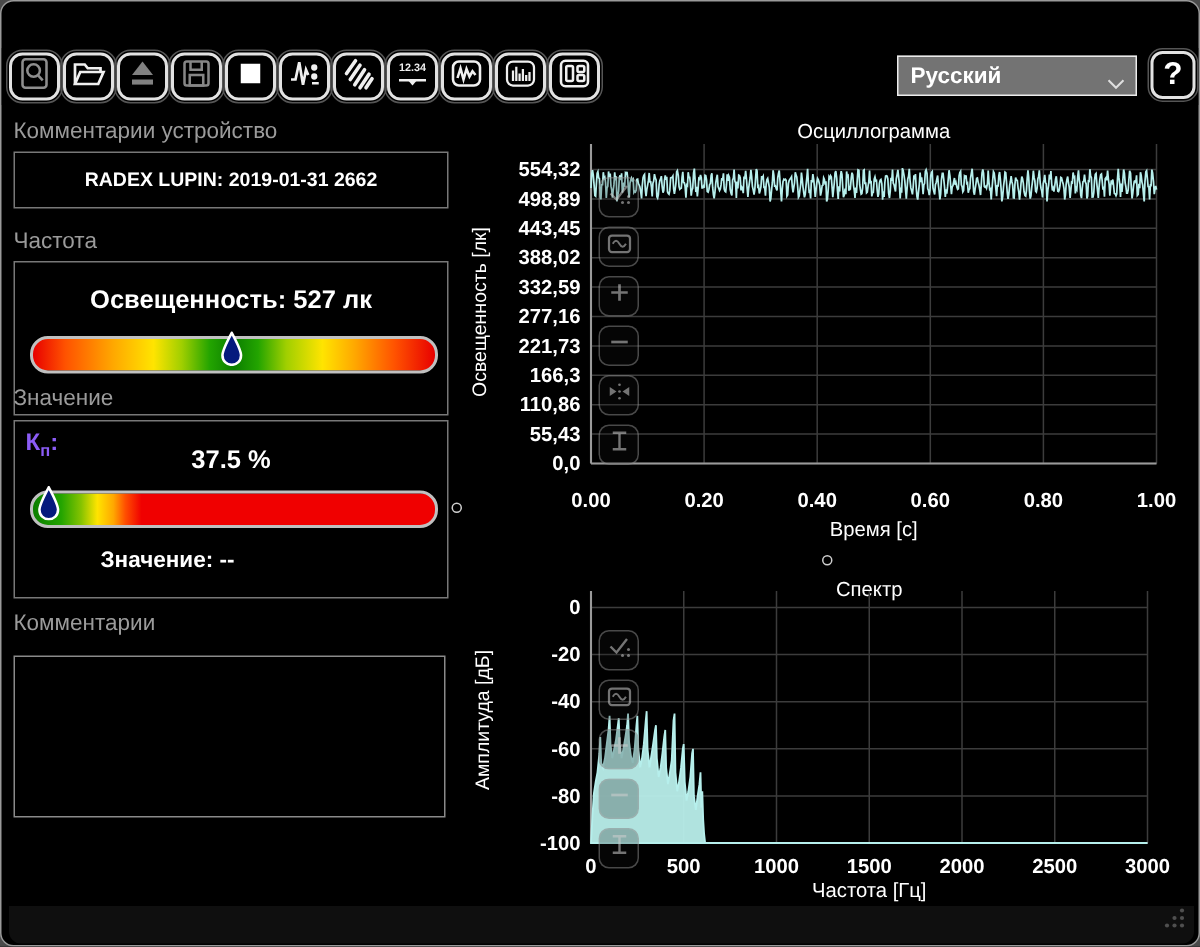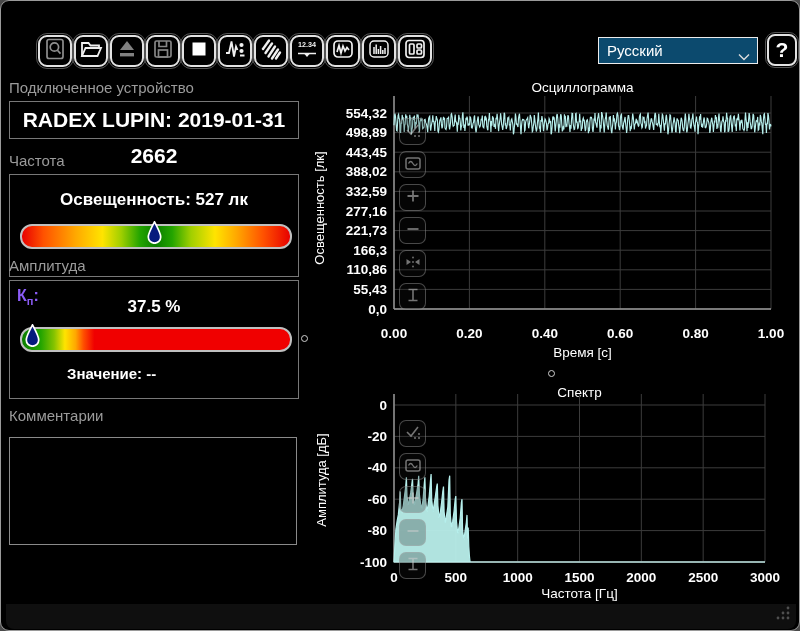--- a/index.html
+++ b/index.html
@@ -10,33 +10,33 @@
             display:flex;align-items:center;color:#1c1c1c;}
   .app-icon{margin:0 8px 0 10px;display:flex;}
   .win-title{font-size:13px;letter-spacing:.1px;}
   .win-controls{position:absolute;right:0;top:0;height:31px;display:flex;}
   .win-btn{width:46px;height:31px;display:flex;align-items:center;justify-content:center;
            font-size:14px;color:#222;cursor:default;}
   
   .toolbar{position:absolute;left:0;top:31px;width:100%;height:38px;background:#000;}
   .tb-btn{position:absolute;top:3px;width:34px;height:32px;background:#000;border:2px solid #e2e2e2;
           border-radius:9px;outline:1px solid #555;outline-offset:1px;display:flex;
-          align-items:center;justify-content:center;box-sizing:border-box;margin-left:32px;}
+          align-items:center;justify-content:center;box-sizing:border-box;}
   .tb-btn.dim svg{opacity:.62}
   .lang-select{position:absolute;left:597px;top:5px;width:160px;height:27px;border:1px solid #ececec;
-          background:#0c4a6e;color:#fff;font-size:15px;display:flex;align-items:center;
-          padding-left:8px;box-sizing:border-box;}
+          background:#737373;color:#fff;font-size:15px;display:flex;align-items:center;
+          padding-left:8px;box-sizing:border-box;font-weight:bold;}
   .lang-chevron{position:absolute;right:7px;top:9px;}
   .help-btn{position:absolute;left:766px;top:2px;width:30px;height:32px;border:2px solid #e2e2e2;
           border-radius:8px;outline:1px solid #555;outline-offset:1px;color:#fff;font-size:21px;
           font-weight:bold;display:flex;align-items:center;justify-content:center;box-sizing:border-box;}
   
   .sec-label{position:absolute;left:8px;color:#9b9b9b;font-size:15px;}
   .panel-box{position:absolute;left:8px;width:290px;background:#000;border:1px solid #787878;box-sizing:border-box;}
-  .device-text{width:100%;text-align:center;color:#fff;font-weight:bold;font-size:21px;line-height:36px;}
+  .device-text{width:100%;text-align:center;color:#fff;font-weight:bold;font-size:13px;line-height:36px;}
   .reading{position:absolute;left:0;top:15px;width:100%;text-align:center;color:#fff;font-weight:bold;font-size:17px;}
   .grad-bar{position:absolute;left:10px;width:268px;height:21px;border:2px solid #c0c0c0;border-radius:12px;}
   .marker{position:absolute;width:15px;height:23px;}
   .kp{position:absolute;left:7px;top:6px;color:#8b5cf6;font-weight:bold;font-size:16px;}
   .kp sub{font-size:11px;}
   .kp-val{position:absolute;left:0;top:16px;width:100%;text-align:center;color:#fff;font-weight:bold;font-size:17px;}
   .freq{position:absolute;left:57px;top:84px;color:#fff;font-weight:bold;font-size:15px;}
   .comments-area{position:absolute;left:8px;top:436px;width:288px;height:108px;background:#000;
           border:1px solid #8a8a8a;color:#ddd;font-size:13px;box-sizing:border-box;resize:none;}
   
@@ -141,37 +141,37 @@
       </div>
     <div class="lang-select">
       <span>Русский</span>
       <span class="lang-chevron"><svg width="12" height="8" viewBox="0 0 12 8">
             <path d="M1,1.5 L6,6.5 L11,1.5" stroke="#ddd" stroke-width="1.4" fill="none"></path>
           </svg></span>
     </div>
     <div class="help-btn">?</div>
   </div>
 
-  <div class="sec-label" style="top:78px">Подключенное устройство</div>
+  <div class="sec-label" style="top:78px">Комментарии устройство</div>
   <div class="panel-box" style="top:100px;height:38px">
     <div class="device-text">RADEX LUPIN: 2019-01-31 2662</div>
   </div>
 
   <div class="sec-label" style="top:151px">Частота</div>
   <div class="panel-box" style="top:173px;height:103px">
     <div class="reading">Освещенность: 527 лк</div>
     <div class="grad-bar" style="top: 49px; background: linear-gradient(90deg, rgb(232, 0, 0) 0%, rgb(255, 82, 0) 8%, rgb(255, 168, 0) 20%, rgb(255, 228, 0) 30%, rgb(160, 207, 0) 37%, rgb(35, 164, 0) 44%, rgb(11, 126, 0) 50%, rgb(35, 164, 0) 56%, rgb(160, 207, 0) 63%, rgb(255, 228, 0) 72%, rgb(255, 168, 0) 80%, rgb(255, 82, 0) 90%, rgb(232, 0, 0) 100%);" id="value-bar"></div>
     <div class="marker" id="value-marker" style="top: 46px; left: 136.5px;">
       <svg width="15" height="23" viewBox="0 0 15 23">
           <path d="M7.5,0.9 C7.5,0.9 1.3,12.4 1.3,15.9 C1.3,19.7 4.1,22.2 7.5,22.2 C10.9,22.2 13.7,19.7 13.7,15.9 C13.7,12.4 7.5,0.9 7.5,0.9 Z" fill="#051a7d" stroke="#fff" stroke-width="1.7"></path>
         </svg>
     </div>
   </div>
 
-  <div class="sec-label" style="top:256px">Амплитуда</div>
+  <div class="sec-label" style="top:256px">Значение</div>
   <div class="panel-box" style="top:279px;height:119px">
     <div class="kp"><span>К</span><sub>п</sub><span>:</span></div>
     <div class="kp-val">37.5 %</div>
     <div class="grad-bar" style="top: 46px; background: linear-gradient(90deg, rgb(11, 126, 0) 0%, rgb(35, 164, 0) 7%, rgb(134, 195, 0) 12%, rgb(255, 228, 0) 16%, rgb(255, 168, 0) 20%, rgb(255, 78, 0) 23%, rgb(240, 0, 0) 27%, rgb(240, 0, 0) 100%);" id="pulse-bar"></div>
     <div class="marker" id="pulse-marker" style="top: 43px; left: 15.364px;">
       <svg width="15" height="23" viewBox="0 0 15 23">
           <path d="M7.5,0.9 C7.5,0.9 1.3,12.4 1.3,15.9 C1.3,19.7 4.1,22.2 7.5,22.2 C10.9,22.2 13.7,19.7 13.7,15.9 C13.7,12.4 7.5,0.9 7.5,0.9 Z" fill="#051a7d" stroke="#fff" stroke-width="1.7"></path>
         </svg>
     </div>
     <div class="freq">Значение: --</div>

